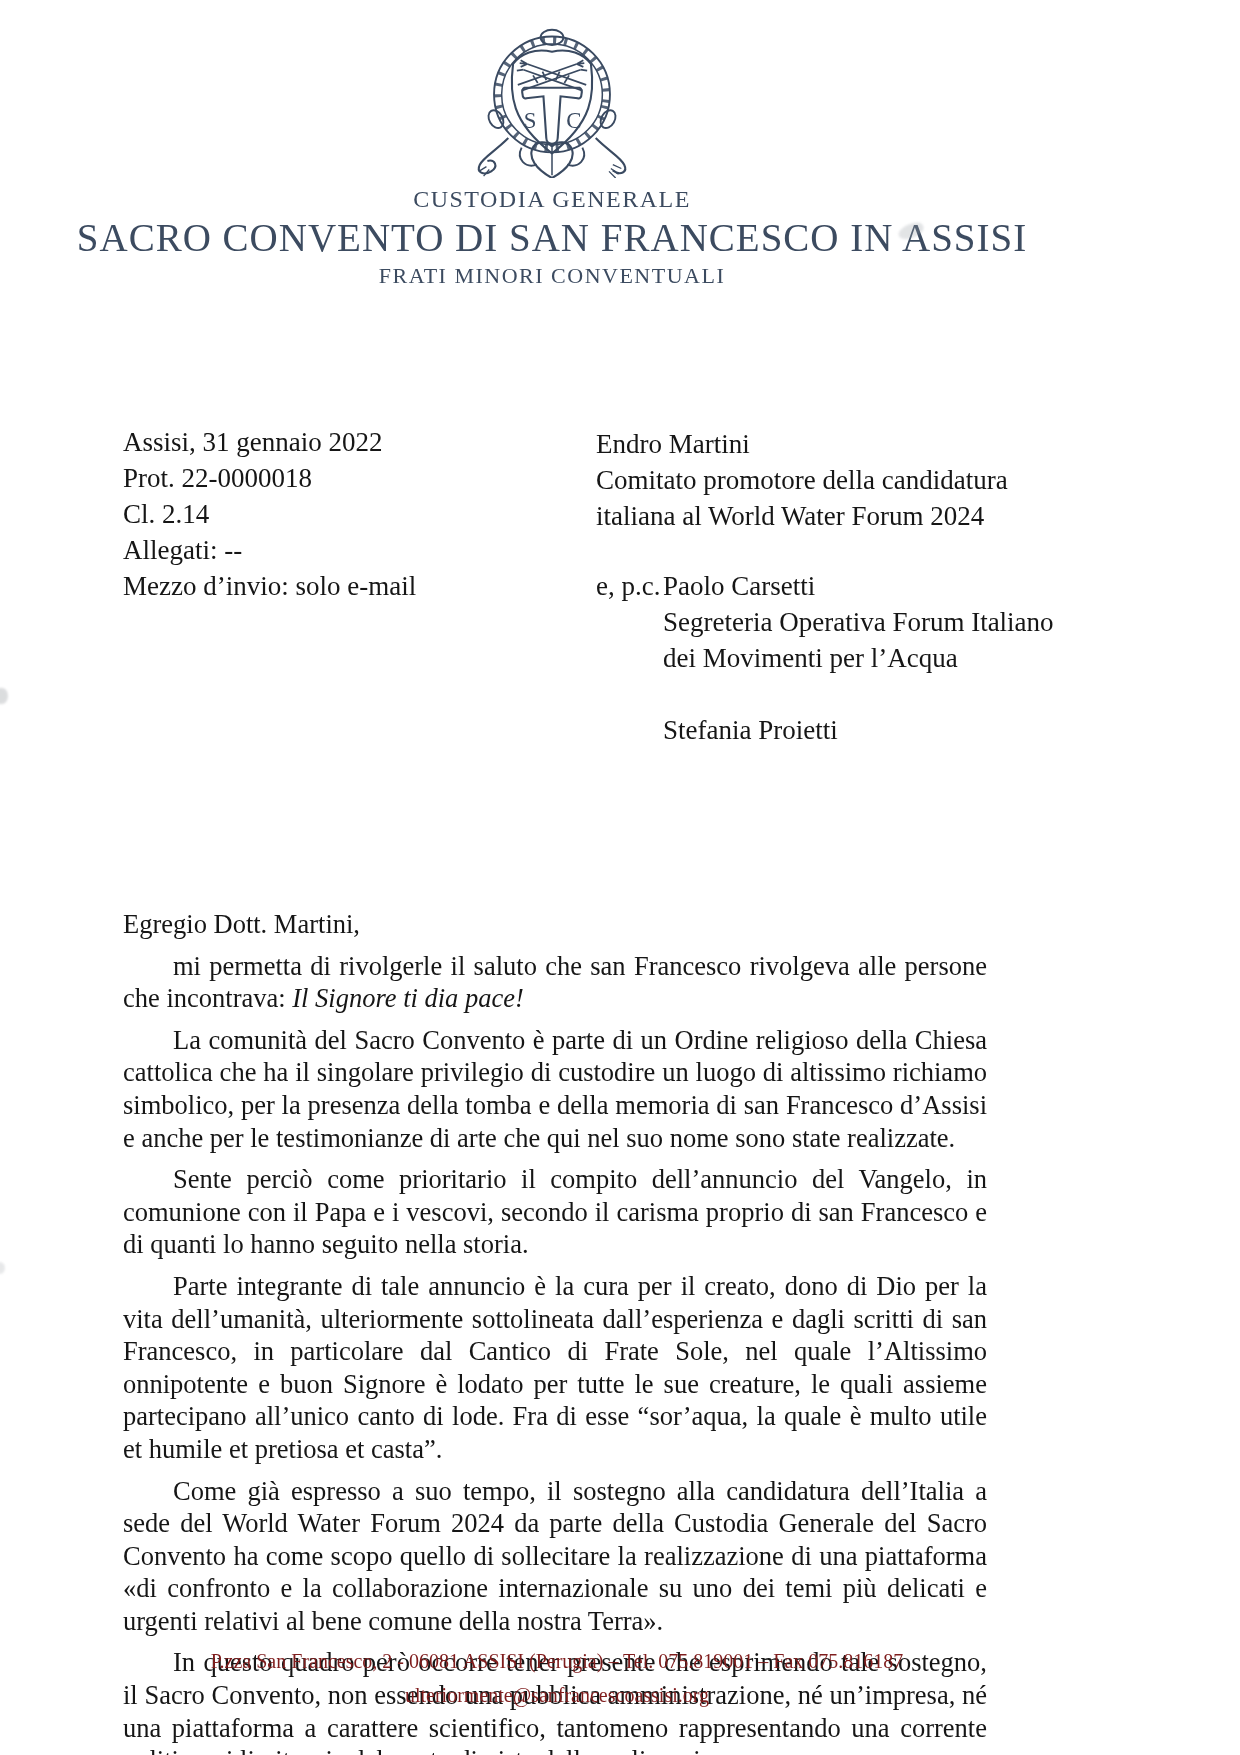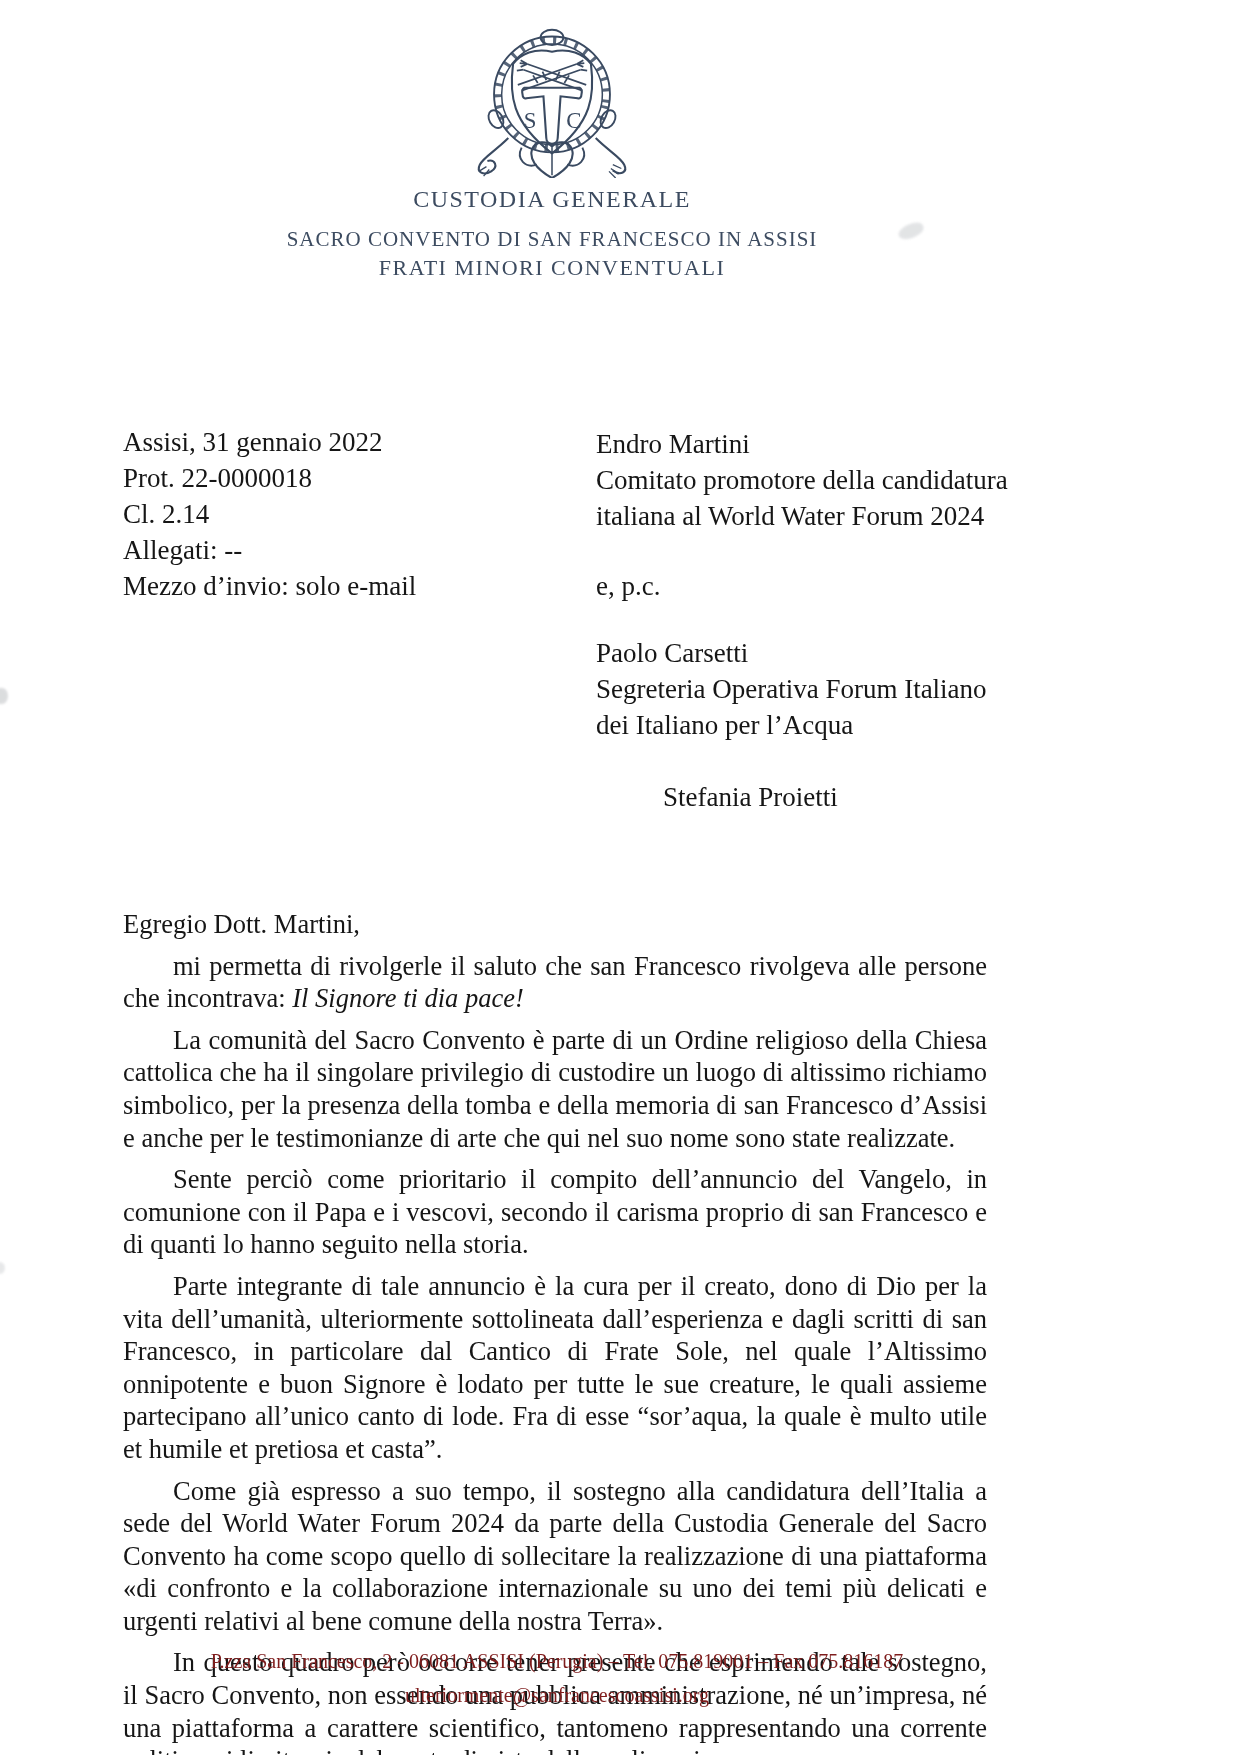--- a/index.html
+++ b/index.html
@@ -15,40 +15,40 @@
   }
   
   .letterhead {
     position:absolute; top:26px; left:0;
     width:1104px;               
     text-align:center;
     color:#3c4b60;
   }
   .logo-wrap { display:flex; justify-content:center; margin-bottom:8px; }
   .lh-line1 { font-size:24px; letter-spacing:1.5px; margin-top:2px; }
-  .lh-line2 { font-size:21px; letter-spacing:1px; margin-top:14px; }
+  .lh-line2 { font-size:39px; letter-spacing:1px; margin-top:2px; }
   .lh-line3 { font-size:22px; letter-spacing:1.5px; margin-top:3px; }
 
   
   .smudge-header {
     position:absolute; left:898px; top:224px; width:26px; height:14px;
     background:#9aa0a6; opacity:.28; border-radius:60% 40% 55% 45%;
     transform:rotate(-18deg); filter:blur(1px);
   }
   .smudge-edge1 { position:absolute; left:-4px; top:688px; width:12px; height:16px;
     background:#b9bcbf; opacity:.5; border-radius:0 60% 60% 0; filter:blur(1px); }
   .smudge-edge2 { position:absolute; left:-5px; top:1262px; width:10px; height:12px;
     background:#c4c7ca; opacity:.4; border-radius:0 60% 60% 0; filter:blur(1px); }
 
   
   .meta { position:absolute; top:424px; left:123px; width:440px;
     font-size:27px; line-height:36px; }
   .recipients { position:absolute; top:426px; left:596px; width:560px;
     font-size:27px; line-height:36px; }
-  .cc-row { display:flex; margin-top:34px;flex-direction:column; }
+  .cc-row { display:flex; margin-top:34px; }
   .cc-label { width:67px; flex:0 0 67px; }
   .cc-block2 { margin-top:36px; margin-left:67px; }
 
   
   .body-text {
     position:absolute; top:908px; left:123px; width:864px;
     font-size:26.5px; line-height:32.6px;
     text-align:justify;
   }
   .body-text p { margin-top:9px; text-indent:50px; }
@@ -134,21 +134,21 @@
     <div>
       <div>Endro Martini</div>
       <div>Comitato promotore della candidatura</div>
       <div>italiana al World Water Forum 2024</div>
     </div>
     <div class="cc-row">
       <div class="cc-label">e, p.c.</div>
       <div>
         <div>Paolo Carsetti</div>
         <div>Segreteria Operativa Forum Italiano</div>
-        <div>dei Italiano per l’Acqua</div>
+        <div>dei Movimenti per l’Acqua</div>
       </div>
     </div>
     <div class="cc-block2">
       <div>Stefania Proietti</div>
     </div>
   </div>
 
   <div class="body-text">
     <p class="salutation">Egregio Dott. Martini,</p>
     <p><span>mi permetta di rivolgerle il saluto che san Francesco rivolgeva alle persone che incontrava: </span><span class="ital">Il Signore ti dia pace!</span></p>

